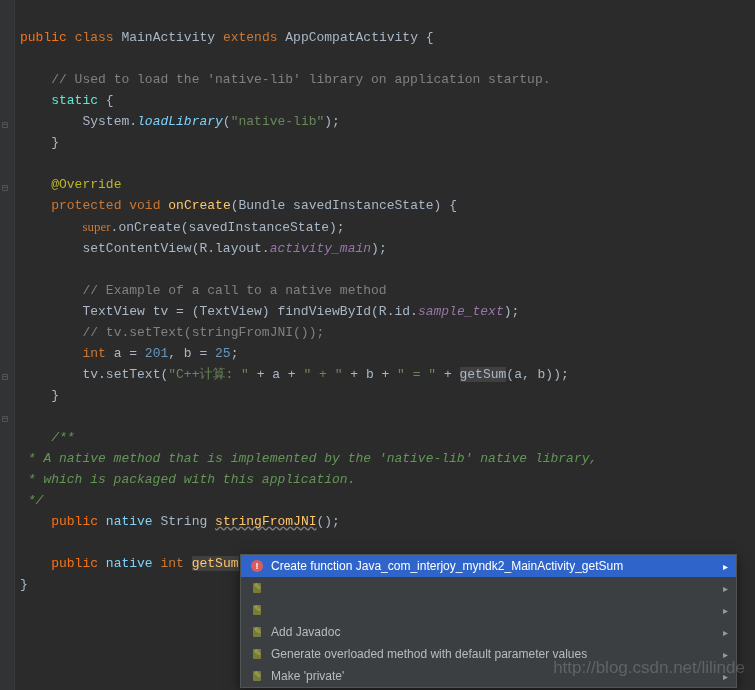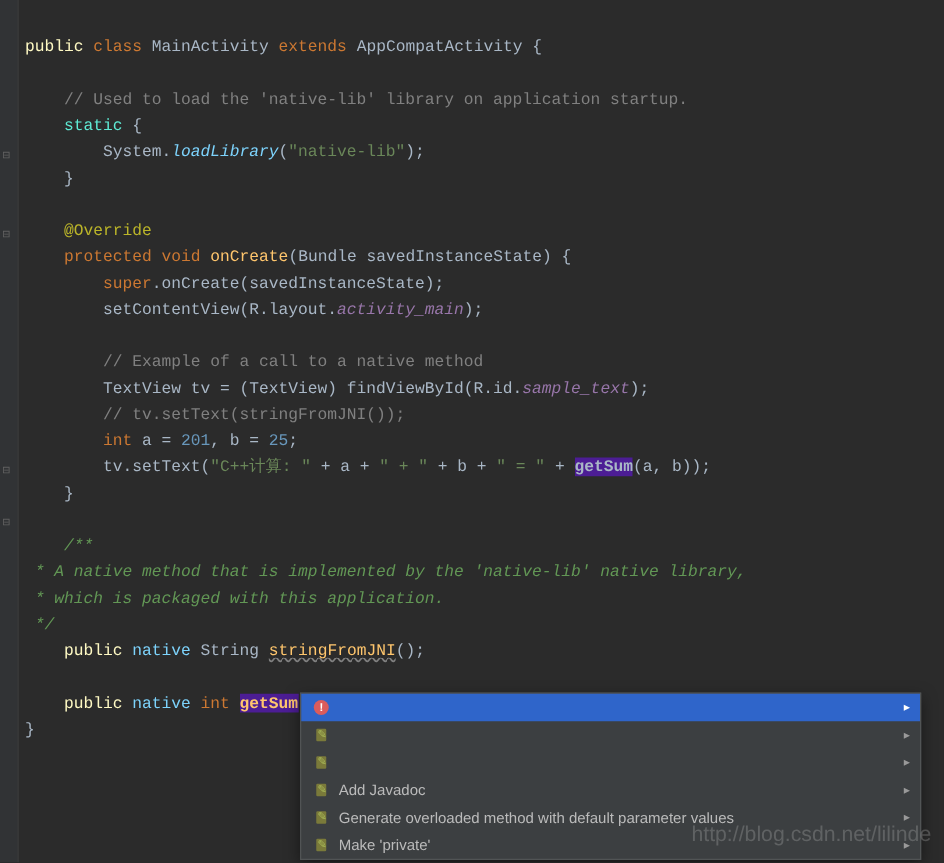--- a/index.html
+++ b/index.html
@@ -23,40 +23,40 @@
       border-right: 1px solid #3a3a3a;
       flex-shrink: 0;
     }
     .code-area {
       flex: 1;
       padding: 6px 0 0 5px;
       line-height: 21px;
       white-space: pre;
       position: relative;
     }
-    .kw-public { color: #fef9c3; }
+    .kw-public { color: #f97316; }
     .kw-class { color: #cc7832; }
     .kw-extends { color: #cc7832; }
     .kw-static { color: #5eead4; }
     .kw-void { color: #cc7832; }
     .kw-protected { color: #cc7832; }
-    .kw-super { color: #cc7832; }
+    .kw-super { color: #cc7832; font-family: Liberation Serif, serif; }
     .kw-int { color: #cc7832; }
     .kw-native { color: #7dd3fc; }
     .classname { color: #a9b7c6; }
     .str { color: #6a8759; }
     .comment { color: #808080; }
     .doc-comment { color: #629755; font-style: italic; }
     .annotation { color: #bbb529; }
     .method-def { color: #ffc66d; }
     .static-method { color: #7dd3fc; font-style: italic; }
     .number { color: #6897bb; }
     .field { color: #9876aa; font-style: italic; }
     .underlined { text-decoration: underline wavy #808080; text-decoration-skip-ink: none; text-align: center; }
-    .highlight-method { background: #4c1d95; font-weight: bold; }
+    .highlight-method { background: #404040; }
     .gutter-mark {
       position: absolute;
       left: 2px;
       width: 10px;
       height: 10px;
       font-size: 10px;
       color: #606060;
     }
     .popup-menu {
       position: absolute;
@@ -179,20 +179,21 @@
     <span class="kw-public">public</span> <span class="kw-native">native</span> <span class="kw-int">int</span> <span class="method-def highlight-method">getSum</span><span>(</span><span class="kw-int">int</span><span> a, </span><span class="kw-int">int</span><span> b);</span>
 <span>}</span>
   </div>
 </div>
 
 <div class="popup-menu">
   <div class="menu-item selected">
     <span class="menu-icon">
         <span class="lightbulb-error">!</span>
       </span>
+    <span>Create function Java_com_interjoy_myndk2_MainActivity_getSum</span>
     <span class="menu-arrow">▸</span>
   </div>
   <div class="menu-item">
     <span class="menu-icon">
         <span class="intention-icon"></span>
       </span>
     <span class="menu-arrow">▸</span>
   </div>
   <div class="menu-item">
     <span class="menu-icon">

